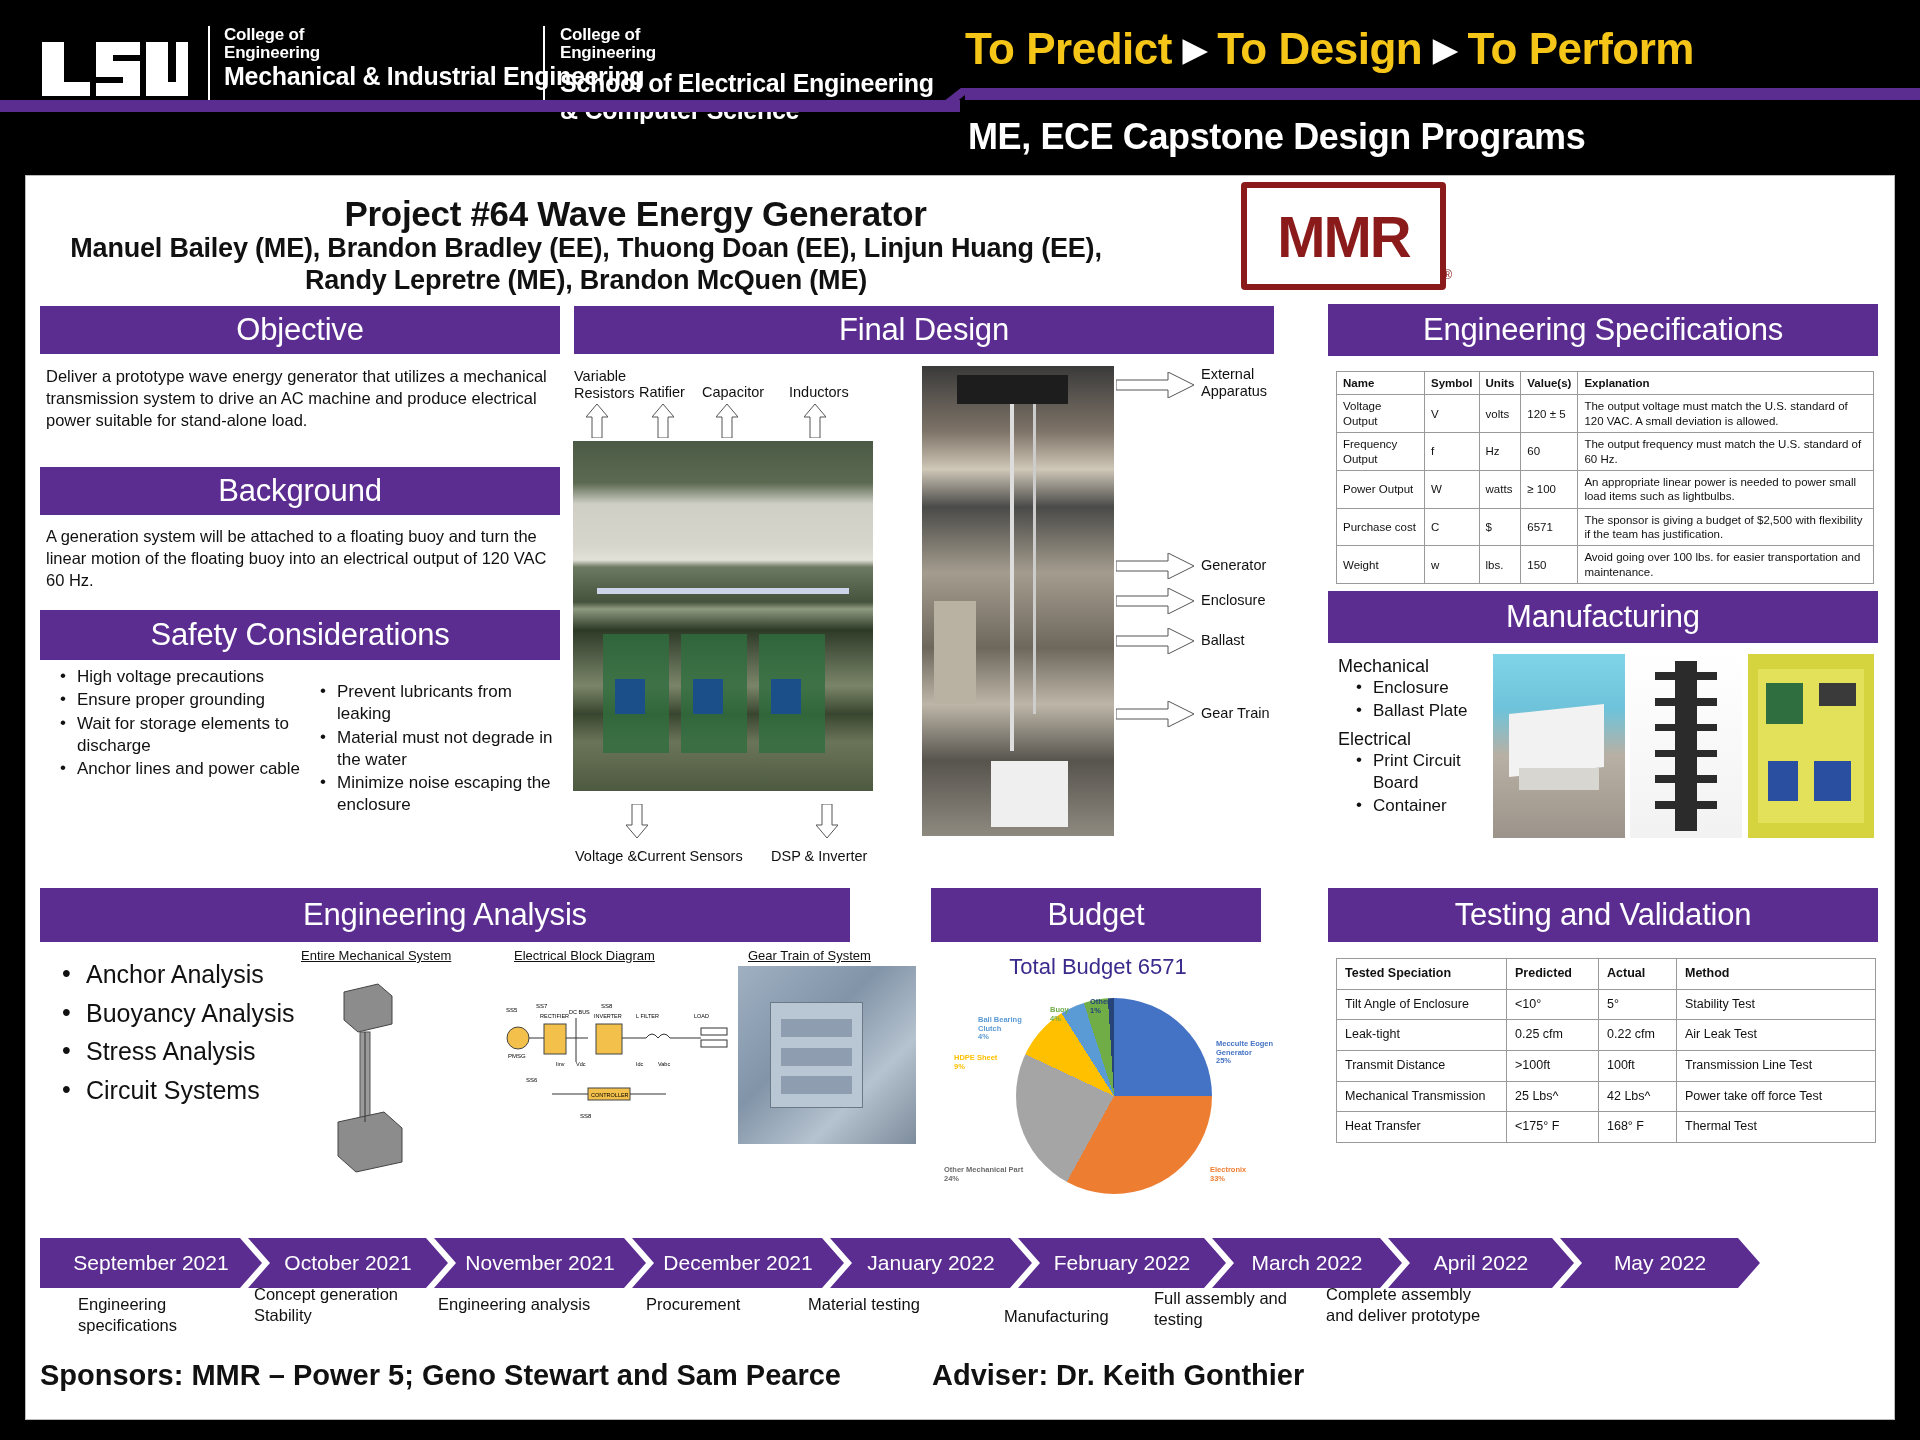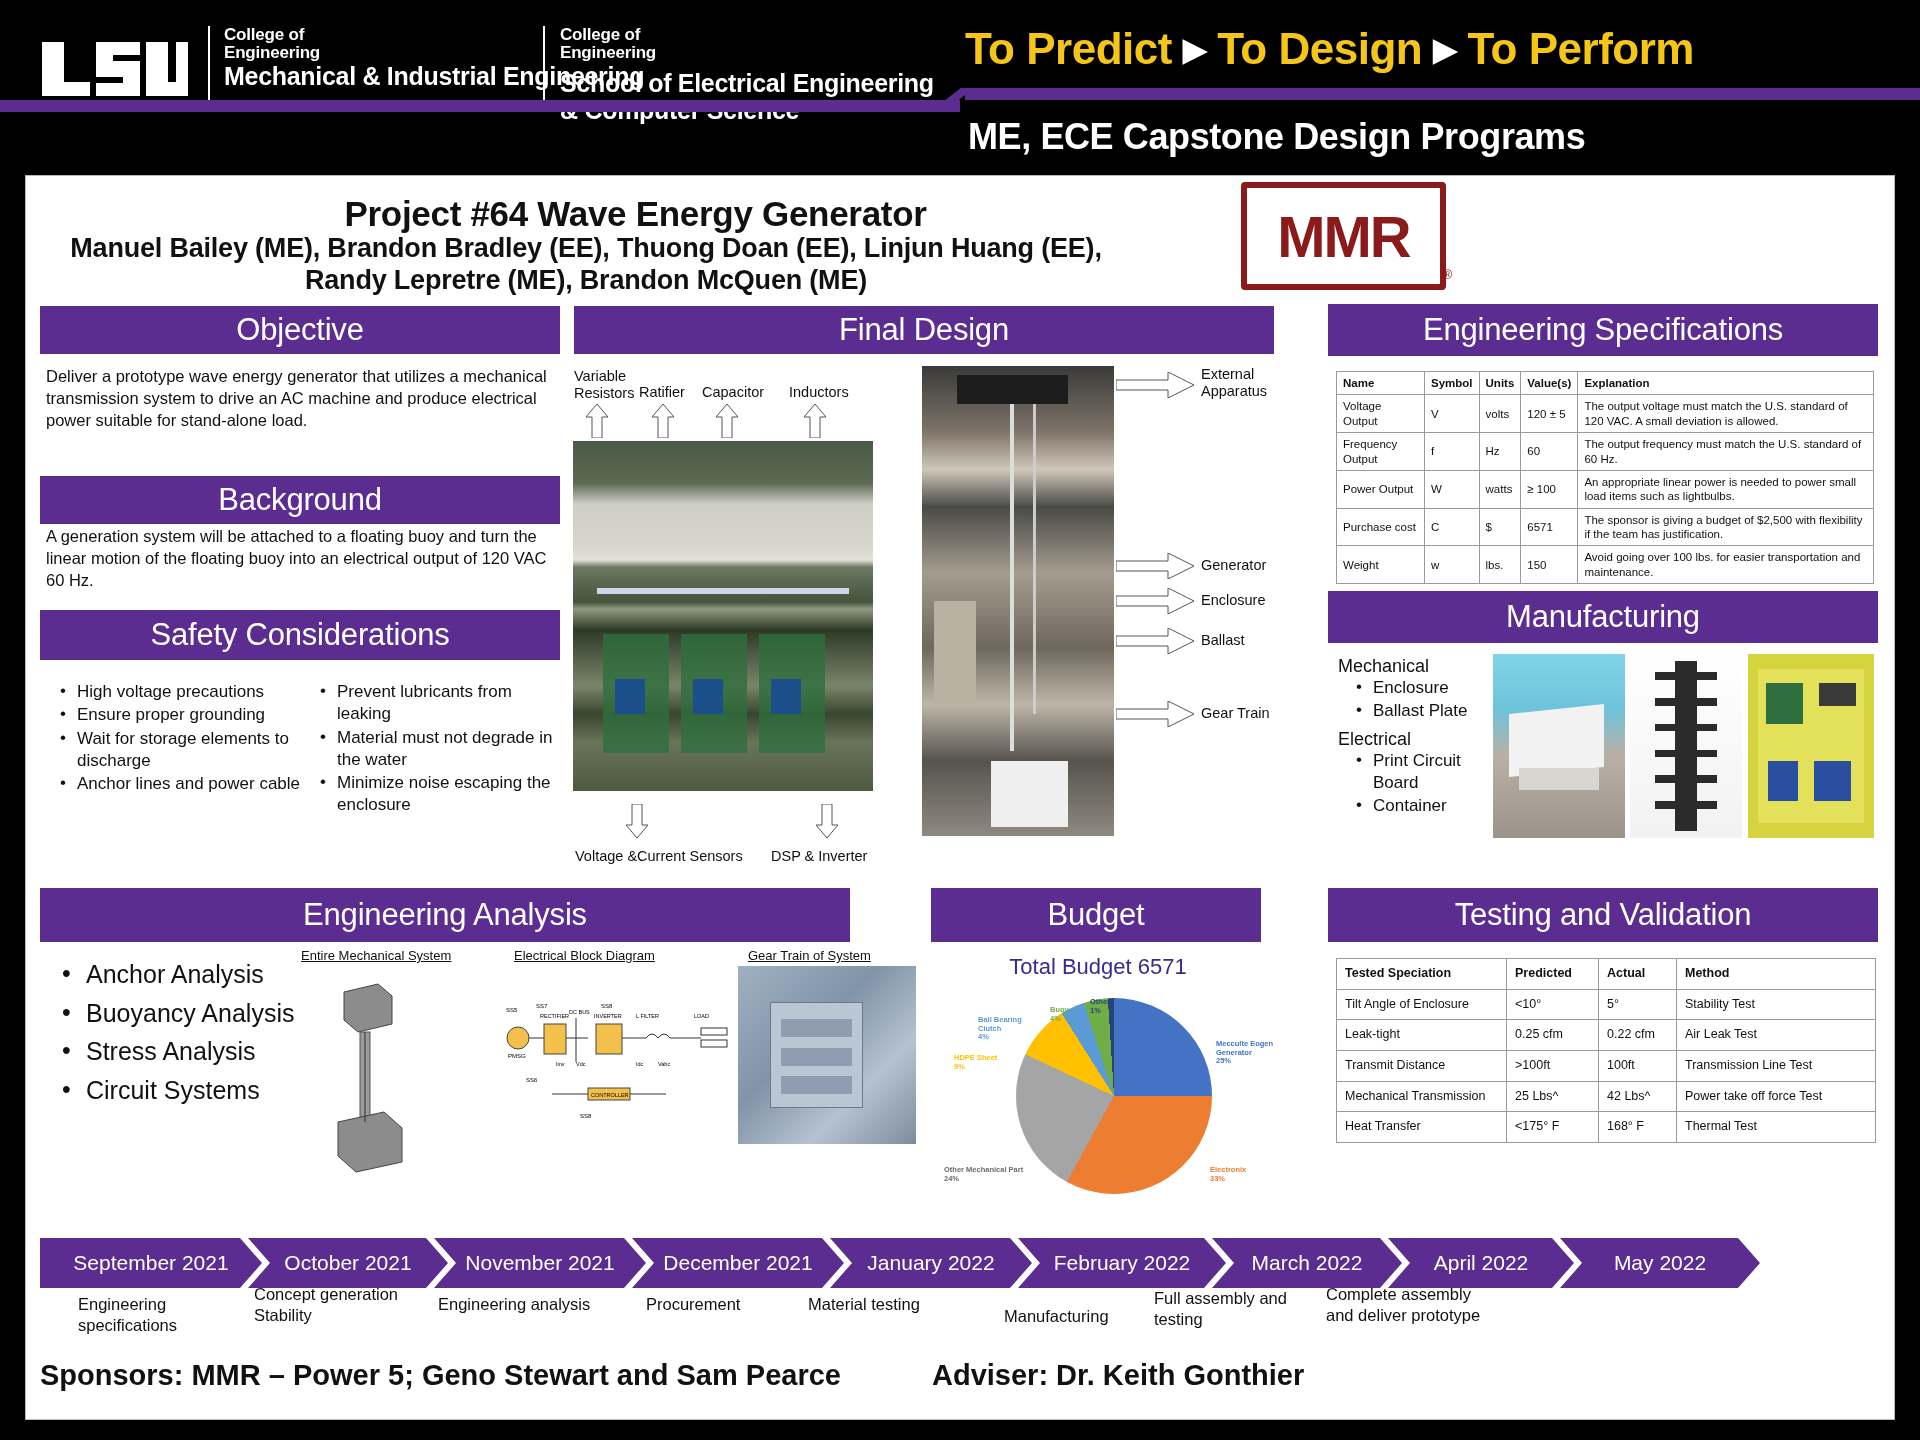--- a/index.html
+++ b/index.html
@@ -208,29 +208,29 @@
   <div class="mmr-logo">
     <span class="txt">MMR</span>
     <span class="mmr-reg">®</span>
   </div>
 
   <div class="bar" style="left:14px; top:130px; width:520px; height:48px;">
     <span>Objective</span>
   </div>
   <div class="body-text" style="left:20px; top:190px; width:510px;">Deliver a prototype wave energy generator that utilizes a mechanical transmission system to drive an AC machine and produce electrical power suitable for stand-alone load.</div>
 
-  <div class="bar" style="left:14px; top:291px; width:520px; height:48px;margin-top:9px;">
+  <div class="bar" style="left:14px; top:291px; width:520px; height:48px;">
     <span>Background</span>
   </div>
   <div class="body-text" style="left:20px; top:350px; width:510px;">A generation system will be attached to a floating buoy and turn the linear motion of the floating buoy into an electrical output of 120 VAC 60 Hz.</div>
 
   <div class="bar" style="left:14px; top:434px; width:520px; height:50px;">
     <span>Safety Considerations</span>
   </div>
-  <ul class="bul" style="left:30px; top:505px; width:250px;">
+  <ul class="bul" style="left:30px; top:490px; width:250px;">
     <li>High voltage precautions</li>
     <li>Ensure proper grounding</li>
     <li>Wait for storage elements to discharge</li>
     <li>Anchor lines and power cable</li>
   </ul>
   <ul class="bul" style="left:290px; top:505px; width:245px;">
     <li>Prevent lubricants from leaking</li>
     <li>Material must not degrade in the water</li>
     <li>Minimize noise escaping the enclosure</li>
   </ul>

